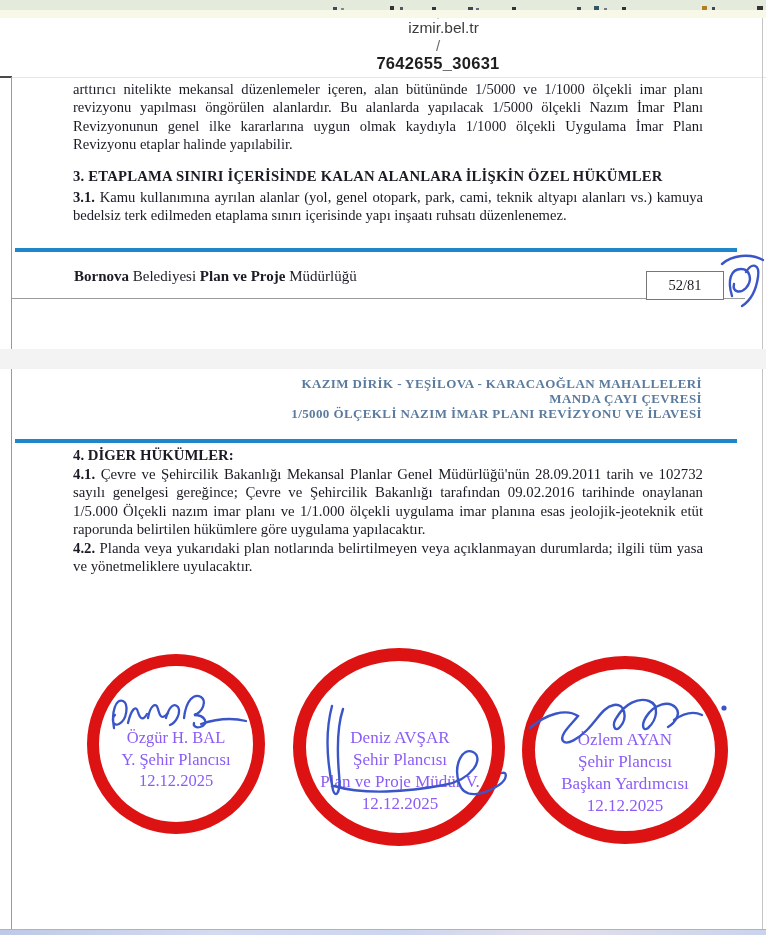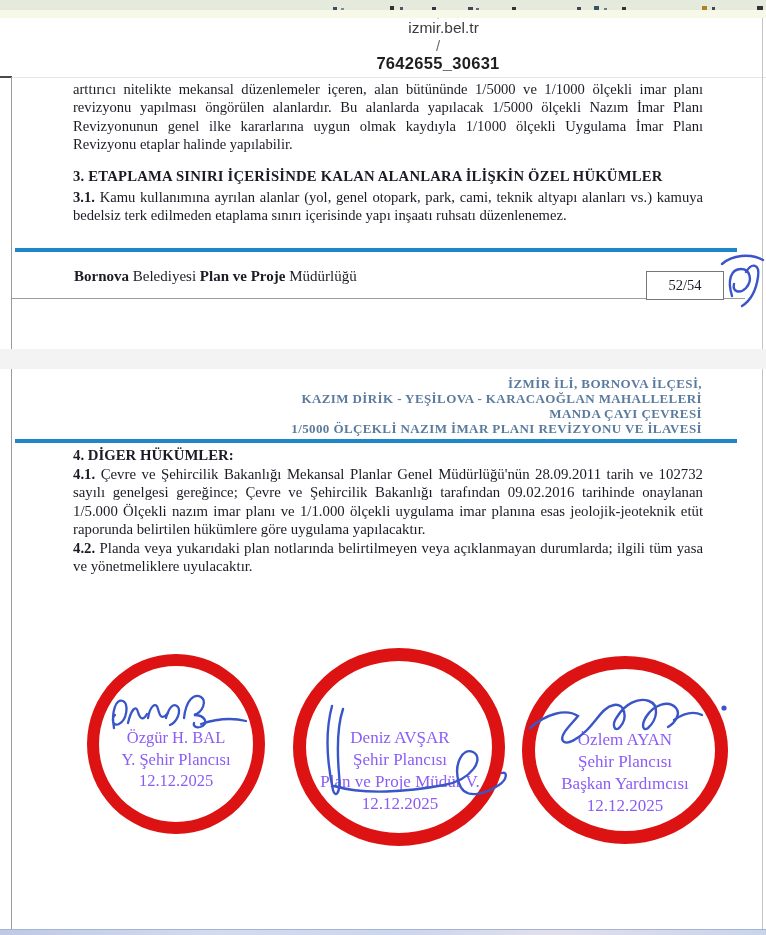--- a/index.html
+++ b/index.html
@@ -116,37 +116,36 @@
     <div class="abs h3">3. ETAPLAMA SINIRI İÇERİSİNDE KALAN ALANLARA İLİŞKİN ÖZEL HÜKÜMLER</div>
 
     <p class="abs para p31"><b>3.1.</b><span> Kamu kullanımına ayrılan alanlar (yol, genel otopark, park, cami, teknik altyapı alanları vs.) kamuya bedelsiz terk edilmeden etaplama sınırı içerisinde yapı inşaatı ruhsatı düzenlenemez.</span></p>
 
     <div class="abs blue-line bl1"></div>
 
     <div class="abs footer-text"><b>Bornova</b><span> Belediyesi </span><b>Plan ve Proje</b><span> Müdürlüğü</span></div>
 
     <div class="abs footer-line"></div>
     <div class="abs pagenum-box">
-      <span>52/54</span>
+      <span>52/81</span>
     </div>
 
     <svg class="abs sig" style="left:717px;top:251px;" width="50" height="58" viewBox="0 0 50 58">
       <g fill="none" stroke="#3a55c8" stroke-width="2.4" stroke-linecap="round">
         <path d="M5,13 C15,4 33,2 46,9"></path>
         <path d="M15,45 C10,29 14,18 24,18 C33,18 36,29 29,37 C23,43 15,41 17,33"></path>
         <path d="M29,21 C35,11 43,13 41,26 C39,40 33,50 25,55"></path>
       </g>
     </svg>
   </div>
 
   <div class="abs page-gap"></div>
 
   <div>
     <div class="abs p2-header">
-      <div>İZMİR İLİ, BORNOVA İLÇESİ,</div>
       <div>KAZIM DİRİK - YEŞİLOVA - KARACAOĞLAN MAHALLELERİ</div>
       <div>MANDA ÇAYI ÇEVRESİ</div>
       <div>1/5000 ÖLÇEKLİ NAZIM İMAR PLANI REVİZYONU VE İLAVESİ</div>
     </div>
 
     <div class="abs blue-line bl2"></div>
 
     <div class="abs h4">4. DİGER HÜKÜMLER:</div>
 
     <div class="abs p4">

